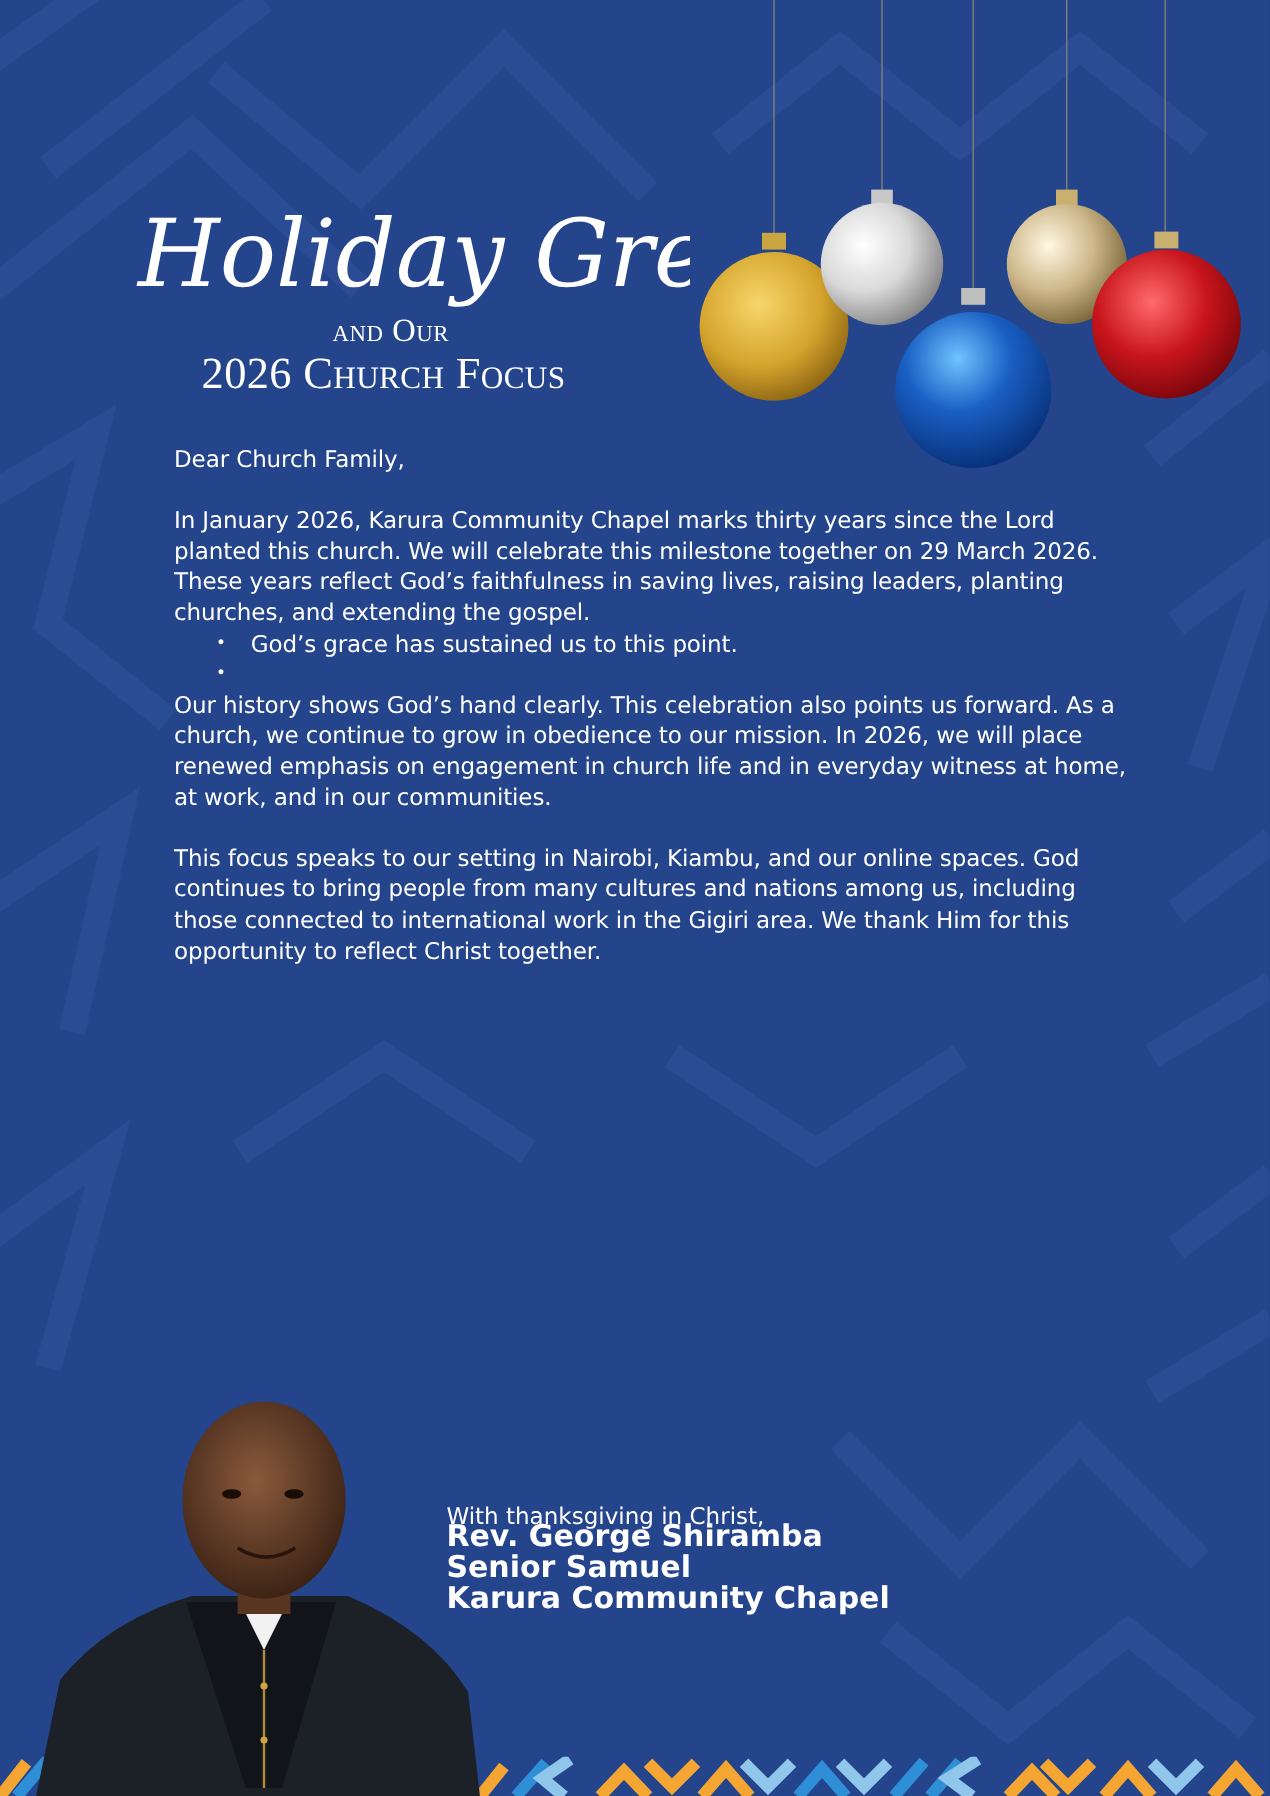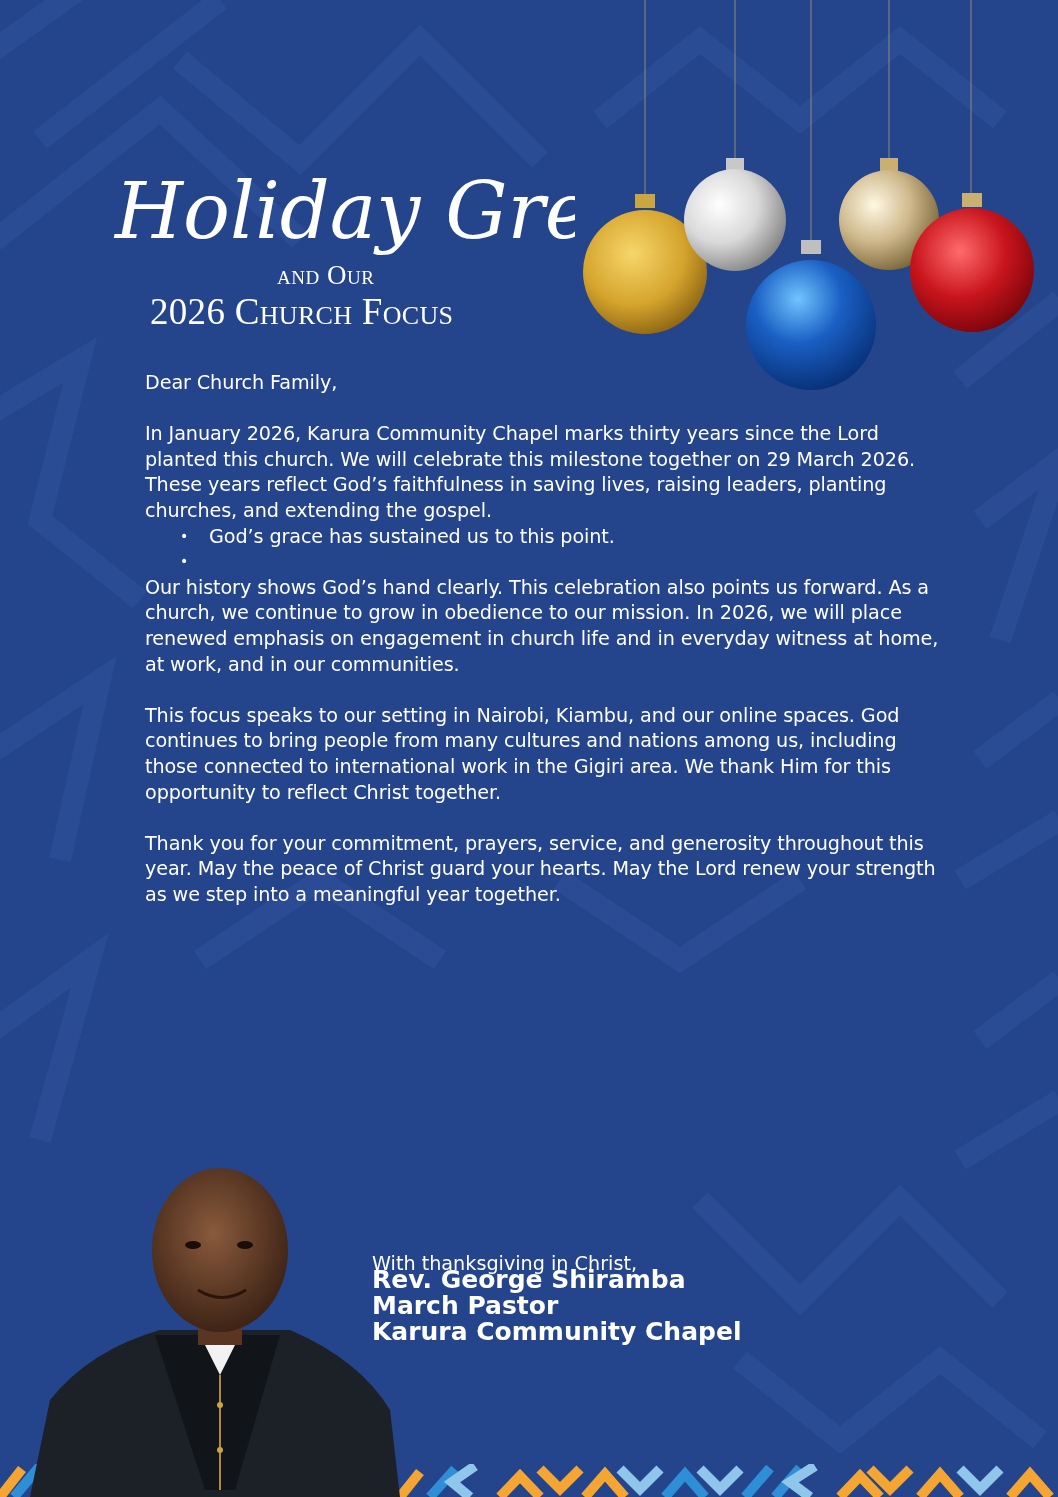--- a/index.html
+++ b/index.html
@@ -13,21 +13,21 @@
   .title-block { position: absolute; left: 105px; top: 130px; width: 470px; height: 210px; z-index: 2; }
   .script-title {
     position: absolute; left: 0; top: 0; width: 470px; height: 150px;
   }
   .script-title text { font-family: "DejaVu Serif", serif; font-style: italic; }
   .subtitle-1 {
     position: absolute; left: 172px; top: 130px;
     font-family: "Liberation Serif", serif; font-size: 27px; letter-spacing: 0.5px; font-variant: small-caps;
   }
   .subtitle-2 {
-    position: absolute; left: 45px; top: 160px;
+    position: absolute; left: 63px; top: 160px;
     font-family: "Liberation Serif", serif; font-size: 37px; font-variant: small-caps; letter-spacing: 0.3px; white-space: nowrap;
   }
   .ornaments { position: absolute; left: 575px; top: 0; width: 483px; height: 400px; z-index: 2; }
   .letter {
     position: absolute; left: 145px; top: 370px; width: 820px; z-index: 2;
     font-size: 19.2px; line-height: 25.6px; font-weight: normal; letter-spacing: -0.1px;
   }
   .letter p { margin: 0 0 25.6px 0; }
   .letter ul { margin: 0; padding: 0; list-style: none; }
   .letter li { position: relative; padding-left: 64px; }
@@ -128,27 +128,26 @@
   <p>Dear Church Family,</p>
   <div style="width:800px">
     <div>In January 2026, Karura Community Chapel marks thirty years since the Lord planted this church. We will celebrate this milestone together on 29 March 2026. These years reflect God’s faithfulness in saving lives, raising leaders, planting churches, and extending the gospel.</div>
     <ul>
       <li><span class="bullet">•</span><span>God’s grace has sustained us to this point.</span></li>
       <li><span class="bullet">•</span></li>
     </ul>
   </div>
   <p style="margin-top:25.6px;width:800px">Our history shows God’s hand clearly. This celebration also points us forward. As a church, we continue to grow in obedience to our mission. In 2026, we will place renewed emphasis on engagement in church life and in everyday witness at home, at work, and in our communities.</p>
   <p style="width:800px">This focus speaks to our setting in Nairobi, Kiambu, and our online spaces. God continues to bring people from many cultures and nations among us, including those connected to international work in the Gigiri area. We thank Him for this opportunity to reflect Christ together.</p>
-  <p style="width:800px">Thank you for your commitment, prayers, service, and generosity throughout this year. May the peace of Christ guard your hearts. May the Lord renew your strength as we step into a meaningful year together.</p>
 </div>
 
 <div class="signoff">With thanksgiving in Christ,</div>
 <div class="sig-name">
   <div>Rev. George Shiramba</div>
-  <div>March Pastor</div>
+  <div>Senior Samuel</div>
   <div>Karura Community Chapel</div>
 </div>
 
 <svg class="border-strip" viewBox="0 0 1058 33" preserveAspectRatio="none">
   <g stroke-width="10" fill="none" stroke-linecap="butt">
     <path d="M0 33 L22 5" stroke="#f5a531"></path>
     <path d="M14 33 L40 2" stroke="#2f8fd6"></path>
     <path d="M400 33 L420 8" stroke="#f5a531"></path>
     <path d="M430 33 L455 5" stroke="#2f8fd6"></path>
     <path d="M470 33 L452 18 L475 2" stroke="#8fc6ea"></path>

